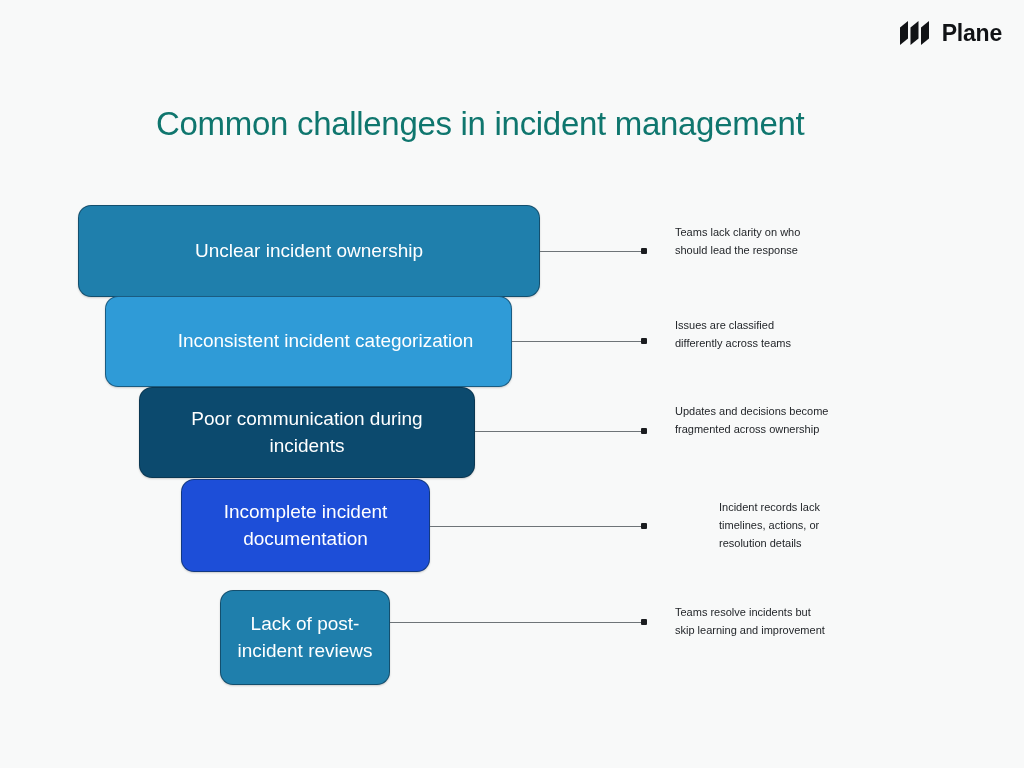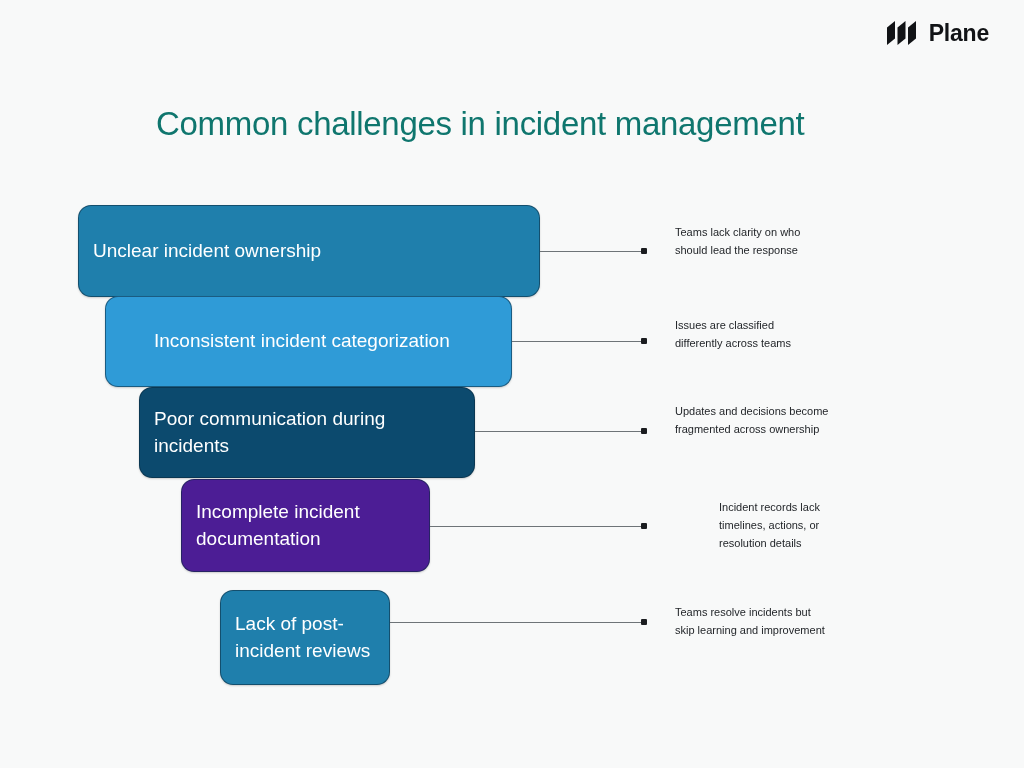--- a/index.html
+++ b/index.html
@@ -13,21 +13,21 @@
     font-family: "Liberation Sans", sans-serif;
     overflow: hidden;
     position: relative;
     -webkit-font-smoothing: antialiased;
   }
 
   
   .brand {
     position: absolute;
     top: 20px;
-    right: 35px;
+    right: 22px;
     display: flex;
     align-items: center;
     gap: 9px;
   }
   .brand-mark {
     display: block;
     width: 34px;
     height: 26px;
   }
   .brand-name {
@@ -63,21 +63,21 @@
     position: absolute;
   }
   .funnel-bar {
     position: absolute;
     border-radius: 13px;
     box-sizing: border-box;
     border: 1px solid rgba(10, 40, 60, 0.55);
     display: flex;
     align-items: center;
     justify-content: center;
-    text-align: left;
+    text-align: center;
     color: #ffffff;
     font-size: 19px;
     line-height: 1.38;
     padding: 4px 14px;
     box-shadow: 0 1px 2px rgba(0,0,0,0.18);
   }
   .funnel-label {
     display: block;
     width: 100%;
   }
@@ -150,21 +150,21 @@
       <span class="funnel-label">Poor communication
 during incidents</span>
     </div>
     <div class="connector" style="left:475px; top:431px; width:169px;"></div>
     <div class="connector-dot" style="left:641px; top:428px;"></div>
     <div class="desc" style="top:403px; width:320px;">Updates and decisions become
 fragmented across ownership</div>
   </div>
 
   <div class="funnel-row">
-    <div class="funnel-bar" style="left:181px; top:479px; width:249px; height:93px; background:#4c1d95;">
+    <div class="funnel-bar" style="left:181px; top:479px; width:249px; height:93px; background:#1d4ed8;">
       <span class="funnel-label">Incomplete incident
 documentation</span>
     </div>
     <div class="connector" style="left:430px; top:526px; width:214px;"></div>
     <div class="connector-dot" style="left:641px; top:523px;"></div>
     <div class="desc" style="top:499px;margin-left:44px;">Incident records lack
 timelines, actions, or
 resolution details</div>
   </div>
 

